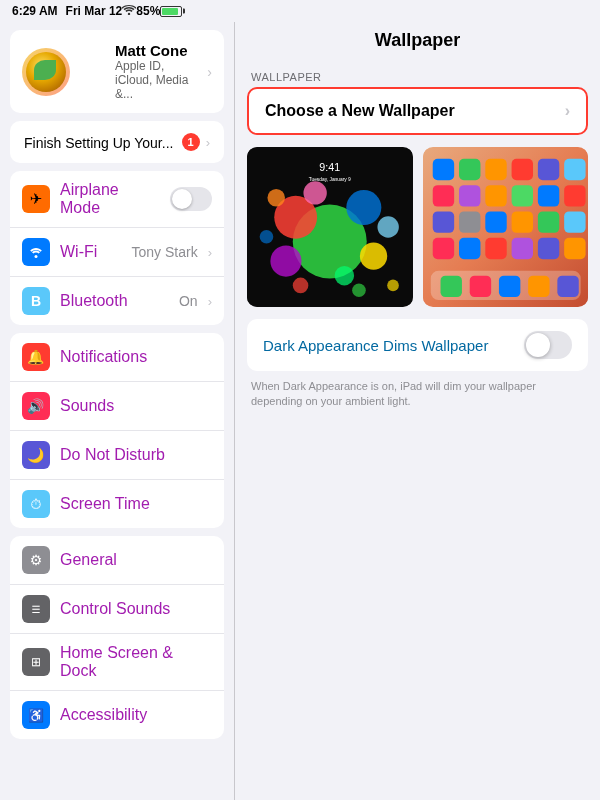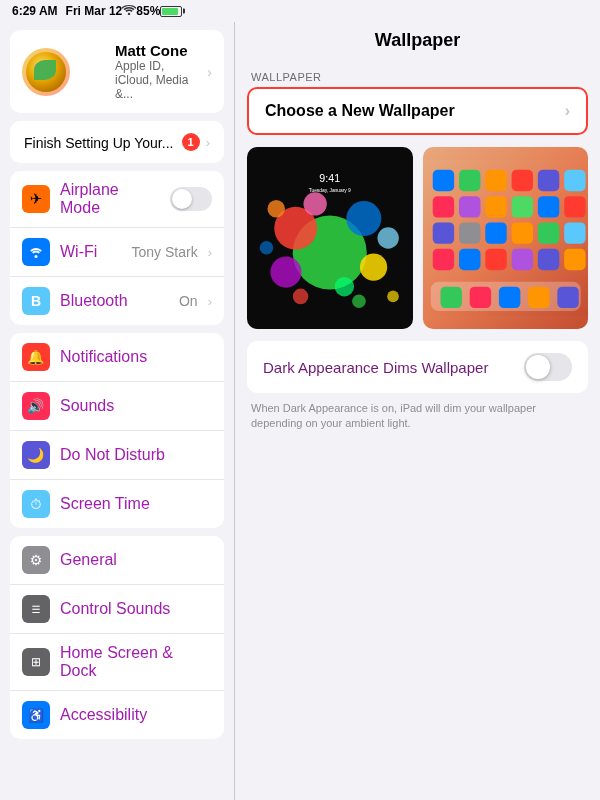--- a/index.html
+++ b/index.html
@@ -250,21 +250,21 @@
     .choose-wallpaper-chevron { color: #c7c7cc; font-size: 16px; }
 
     .wallpaper-previews {
       display: flex;
       gap: 10px;
       padding: 0 12px 12px;
     }
 
     .wallpaper-preview {
       flex: 1;
-      height: 182px;
+      height: 160px;
       border-radius: 10px;
       overflow: hidden;
       position: relative;
       text-decoration: underline;
     }
 
     
     .wp-dark {
       background: #0a0a0a;
       display: flex;
@@ -280,21 +280,21 @@
     
     .toggle-row {
       display: flex;
       align-items: center;
       justify-content: space-between;
       padding: 12px 16px;
       background: #fff;
       border-radius: 10px;
       margin: 0 12px 8px;
     }
-    .toggle-label { font-size: 15px; color: #701a75; }
+    .toggle-label { font-size: 15px; color: #0369a1; }
     .toggle-switch {
       width: 48px;
       height: 28px;
       background: #e5e5ea;
       border-radius: 14px;
       position: relative;
     }
     .toggle-switch::after {
       content: '';
       position: absolute;

